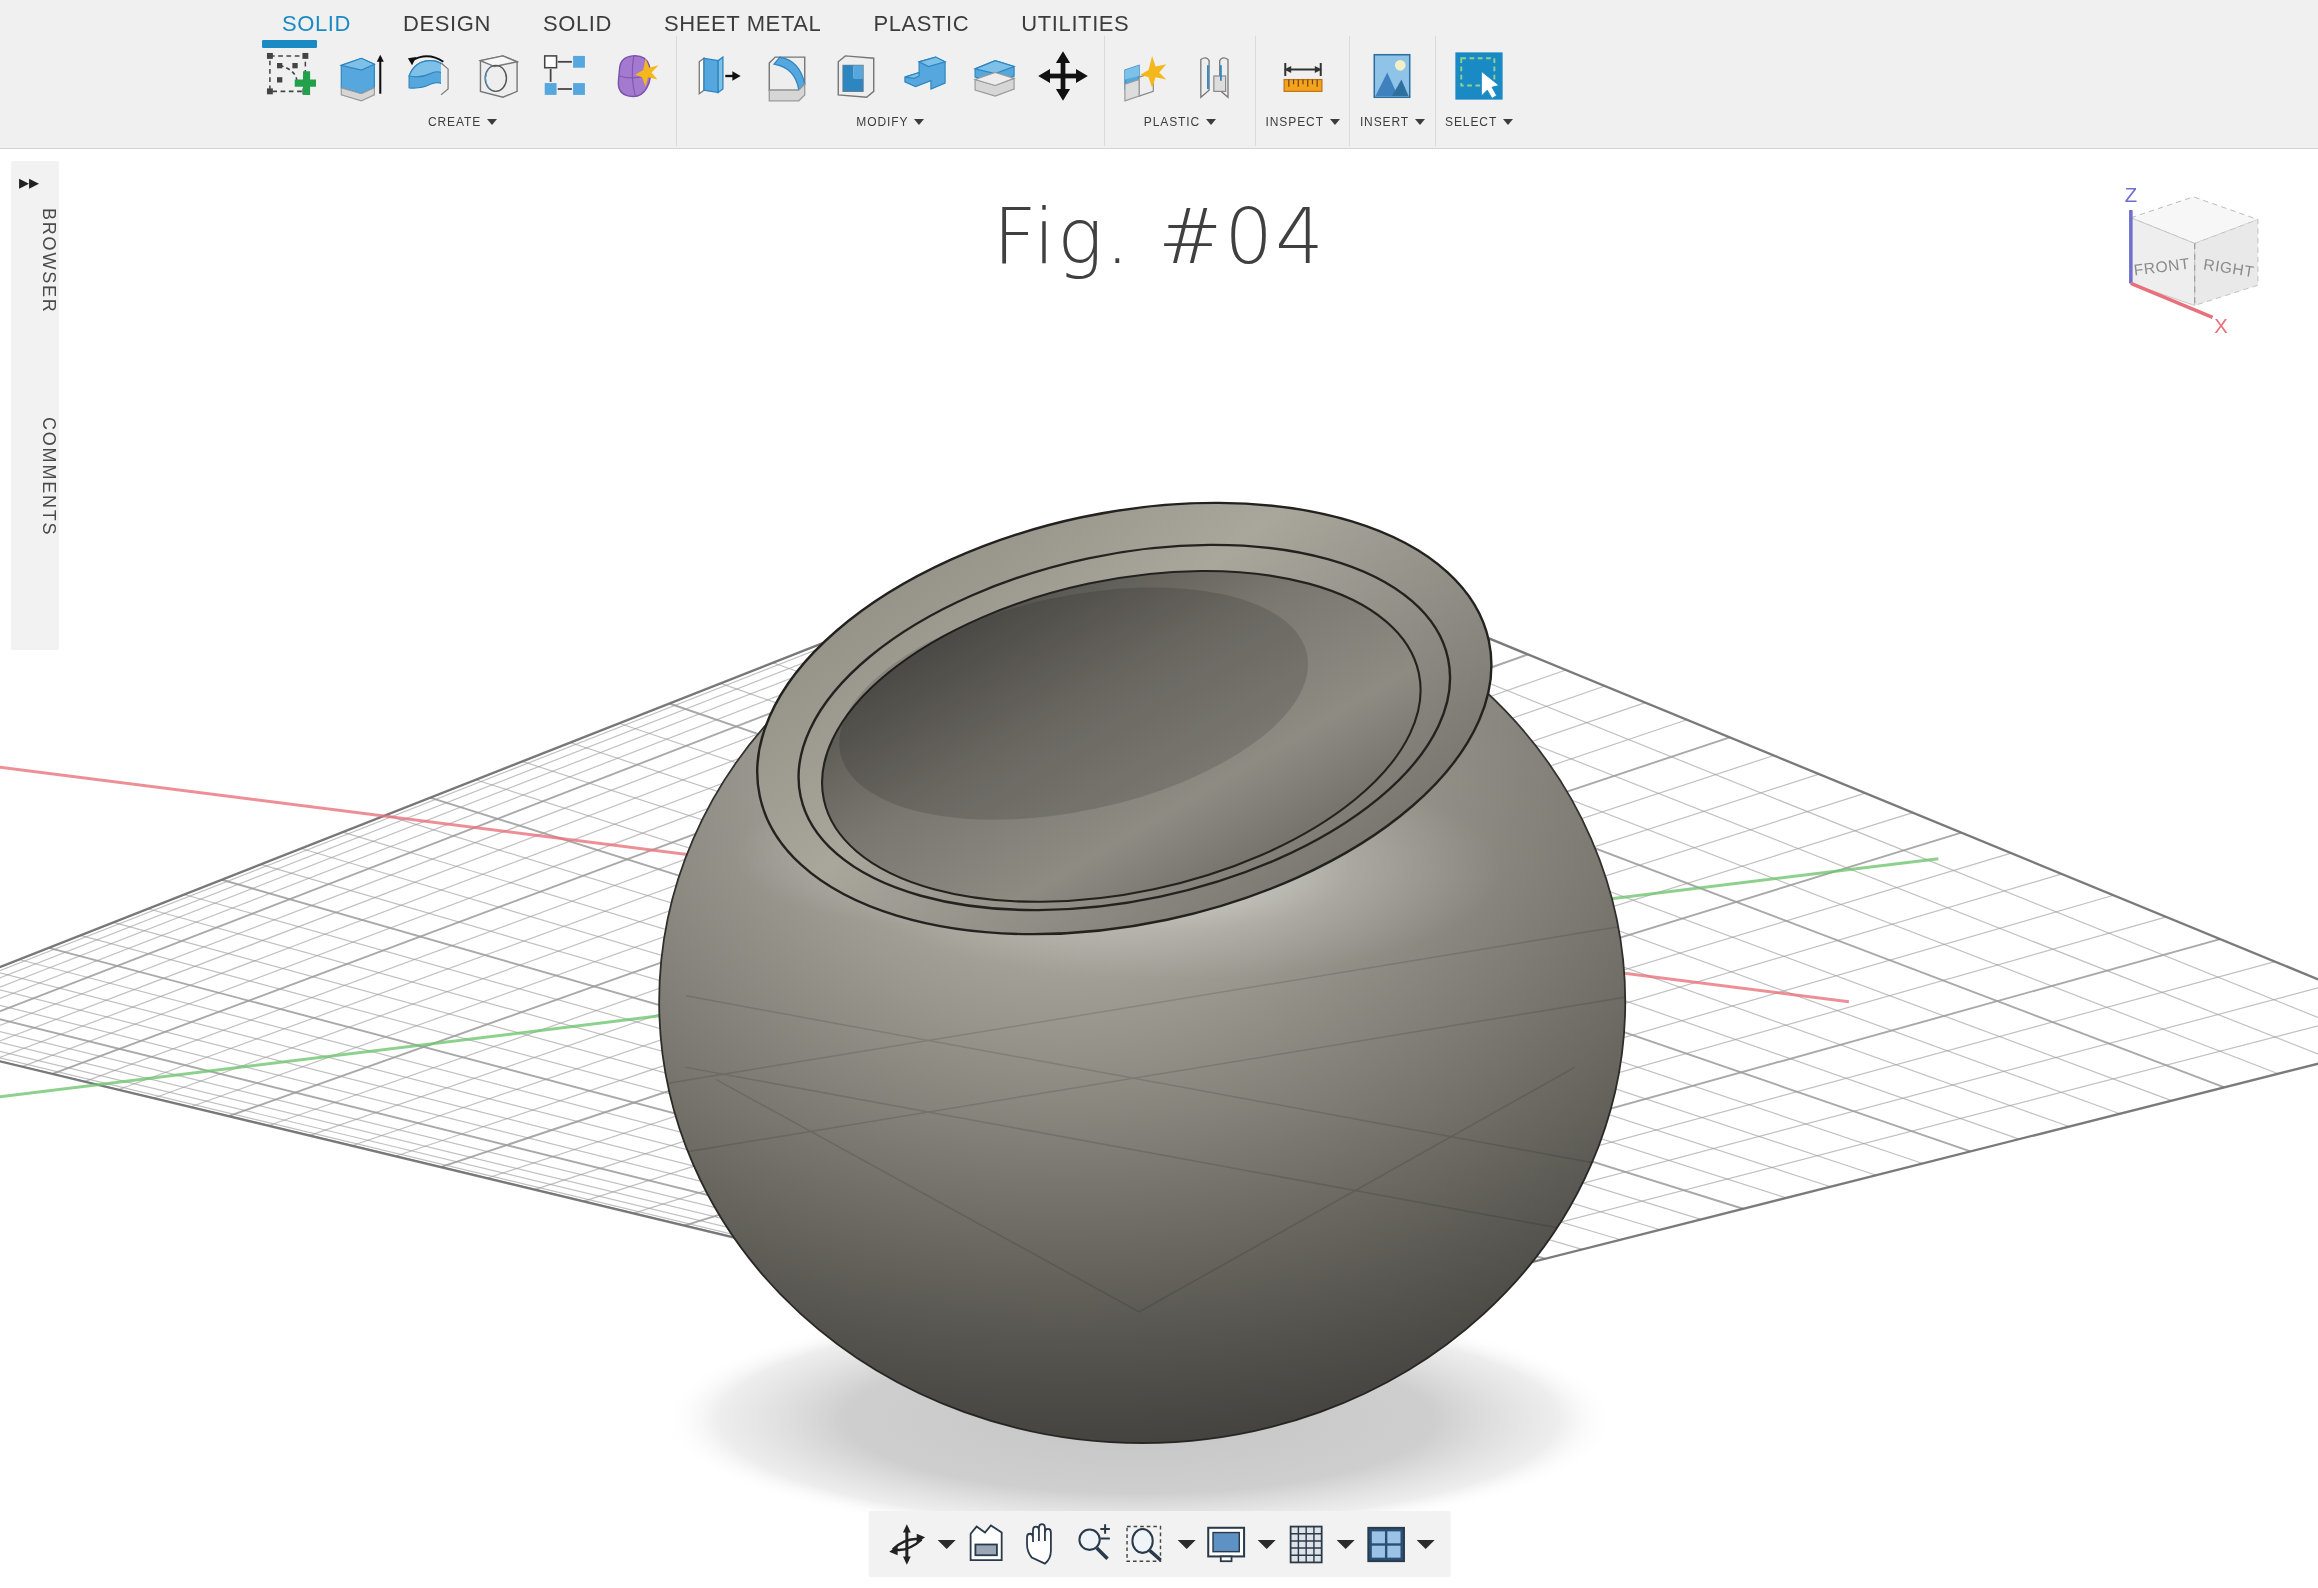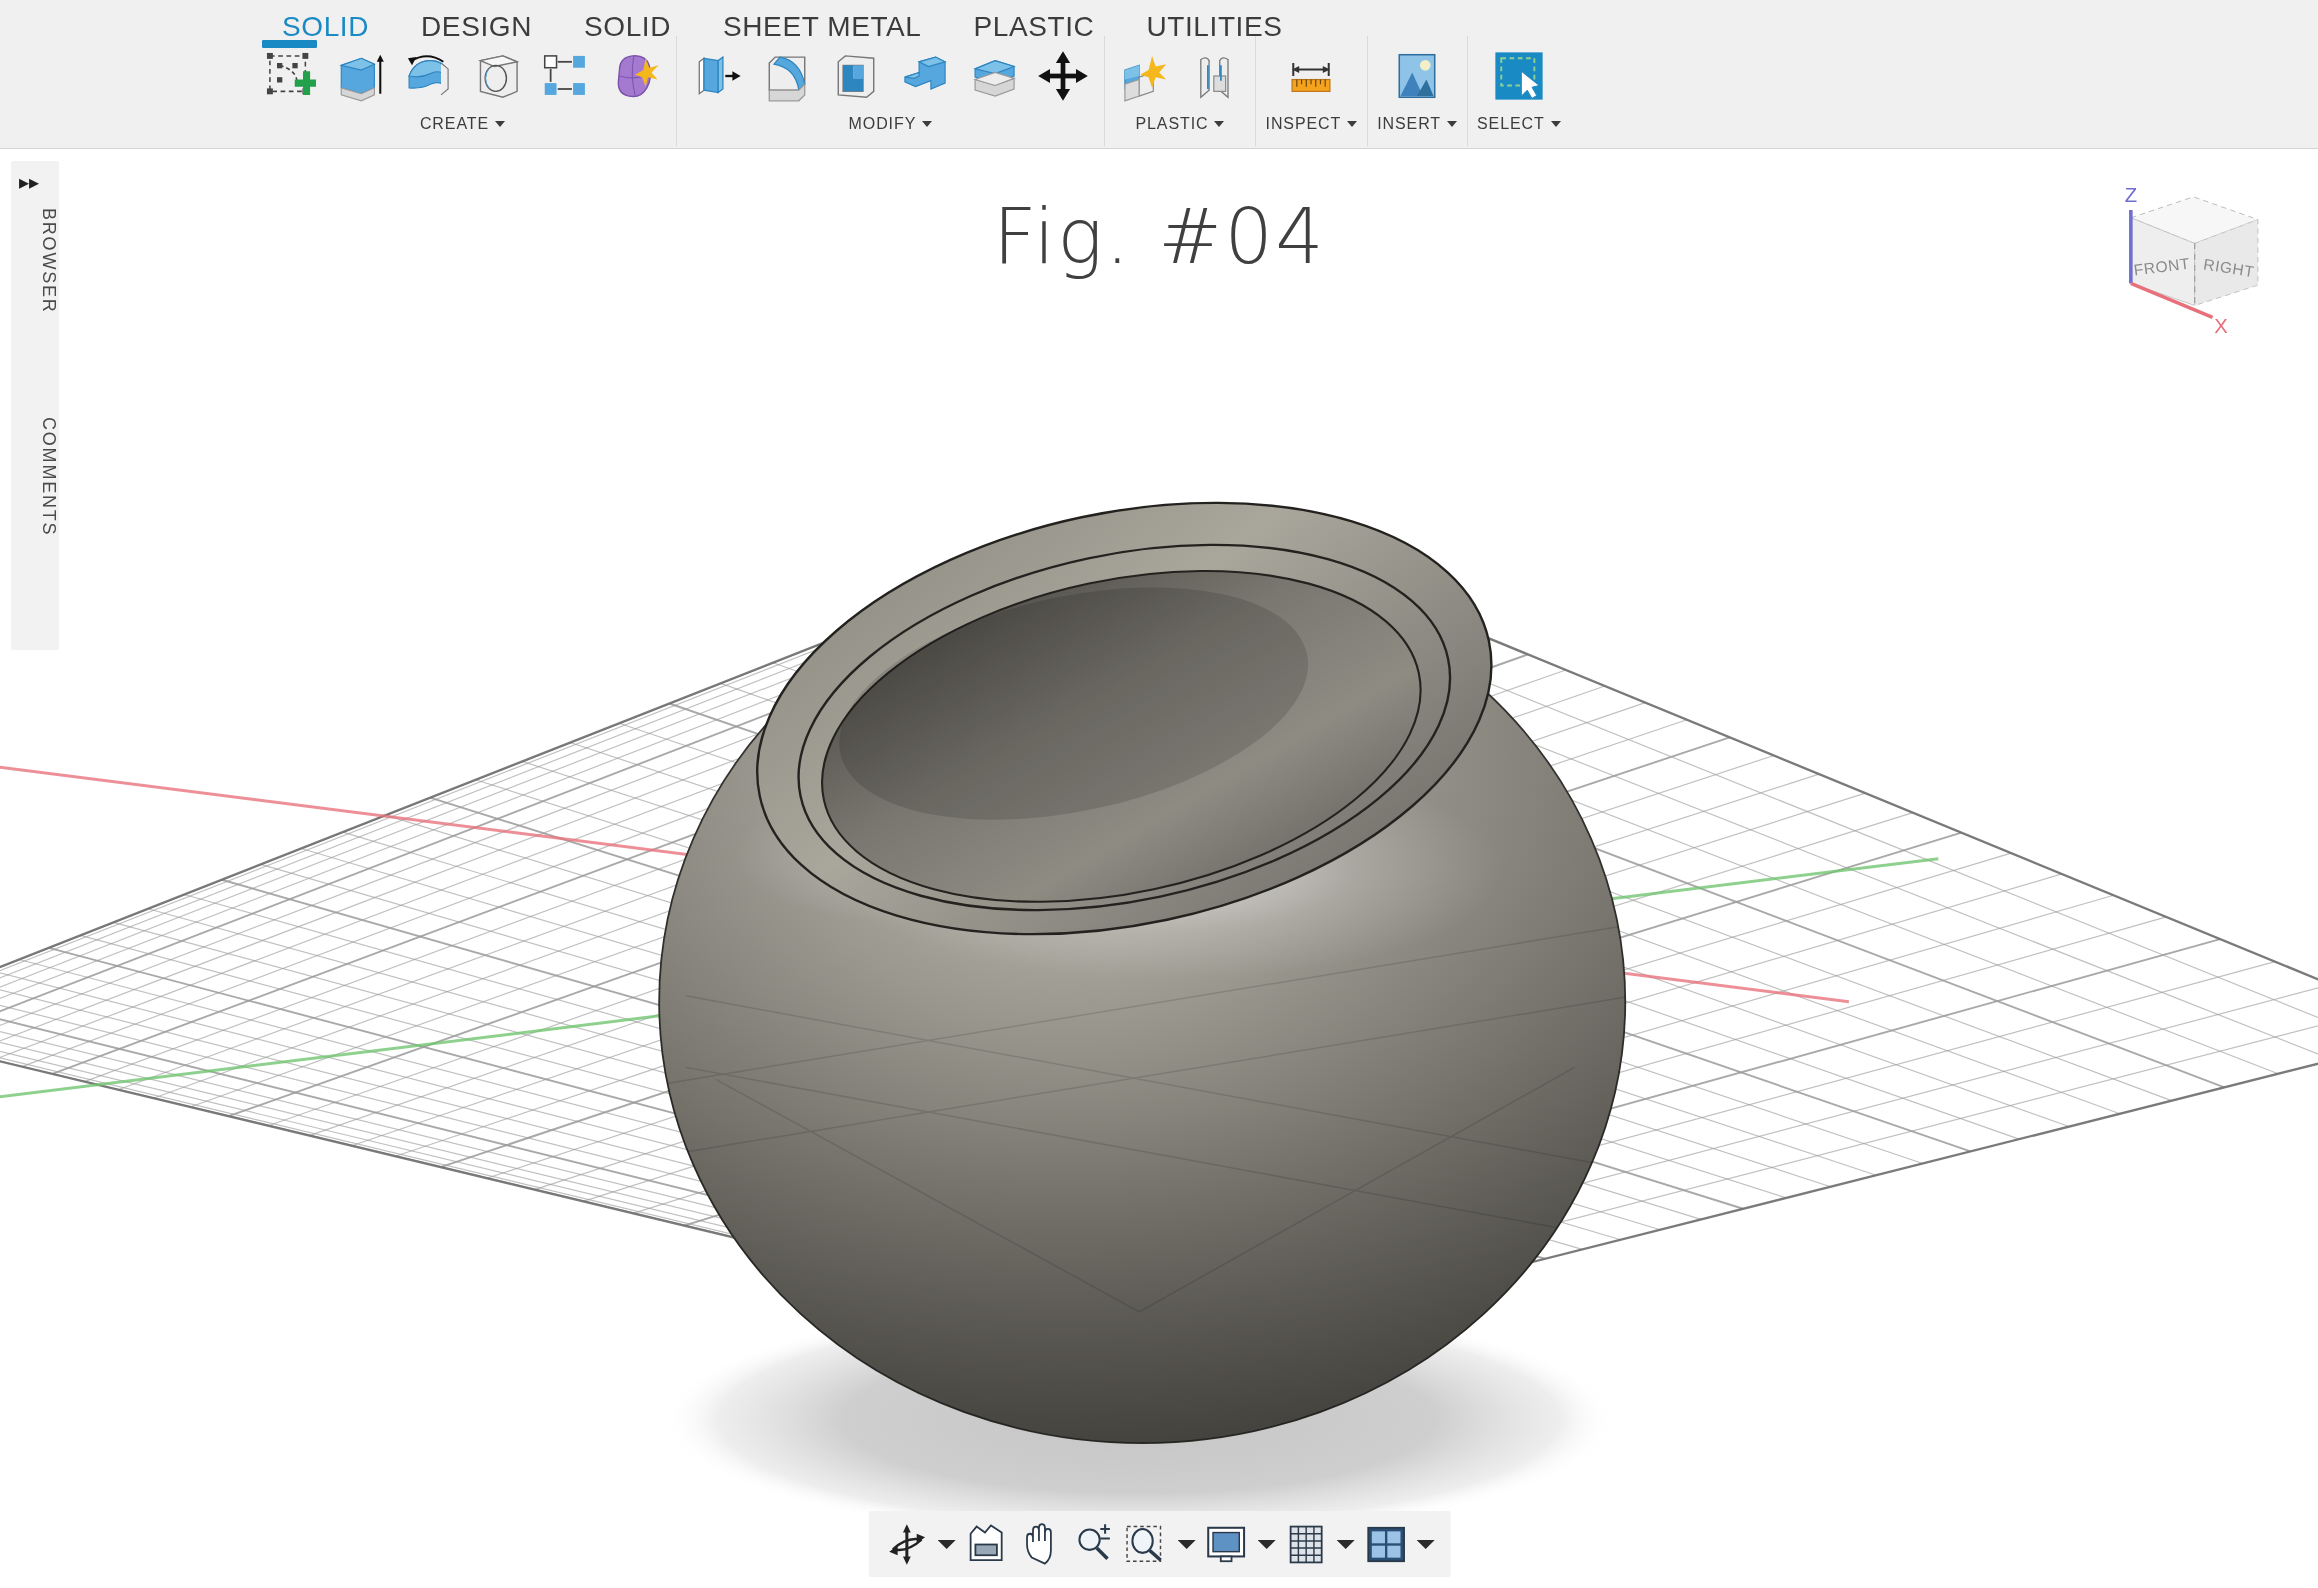--- a/index.html
+++ b/index.html
@@ -32,31 +32,31 @@
     font-size:23px;letter-spacing:1.2px;color:#3c3c3c;font-weight:400;
   }
   .caret{
     width:0;height:0;border-left:7.8px solid transparent;border-right:7.8px solid transparent;
     border-top:8.3px solid #3c3c3c;display:inline-block;
   }
 
   
   #tabs{position:absolute;left:256px;top:0;height:48px;display:flex;align-items:flex-start;}
   .tab{
-    font-size:28px;color:#3c3c3c;letter-spacing:0.6px;padding:10.7px 26px 0 26px;cursor:pointer;white-space:nowrap;
+    font-size:22px;color:#3c3c3c;letter-spacing:0.6px;padding:10.7px 26px 0 26px;cursor:pointer;white-space:nowrap;
   }
   .tab.active{color:#1a8ac4;}
 
   
   #groups{position:absolute;left:249px;top:36px;display:flex;align-items:flex-start;height:110px;}
   .group{display:flex;flex-direction:column;align-items:center;position:relative;padding:0 9.5px;height:110px;}
   .group + .group{border-left:1.2px solid #dadada;}
   .group .icons{display:flex;align-items:flex-end;gap:7.2px;height:75px;}
   .group .glabel{
-    font-size:16px;color:#3c3c3c;letter-spacing:0.9px;display:flex;align-items:center;gap:6px;
+    font-size:12px;color:#3c3c3c;letter-spacing:0.9px;display:flex;align-items:center;gap:6px;
     margin-top:3.6px;cursor:pointer;white-space:nowrap;
   }
   .glabel .caret{border-left:5.4px solid transparent;border-right:5.4px solid transparent;border-top:6.6px solid #3c3c3c;}
   .ibtn{width:62px;height:70px;display:flex;align-items:center;justify-content:center;cursor:pointer;position:relative;}
   .ibtn svg{display:block;}
   .active-bar{position:absolute;left:3.6px;top:-1.2px;width:55px;height:8.3px;background:#1a8ac4;border-radius:1.2px;}
 
   
   #canvas{
     position:absolute;left:0;top:149px;width:2319px;height:1439px;

